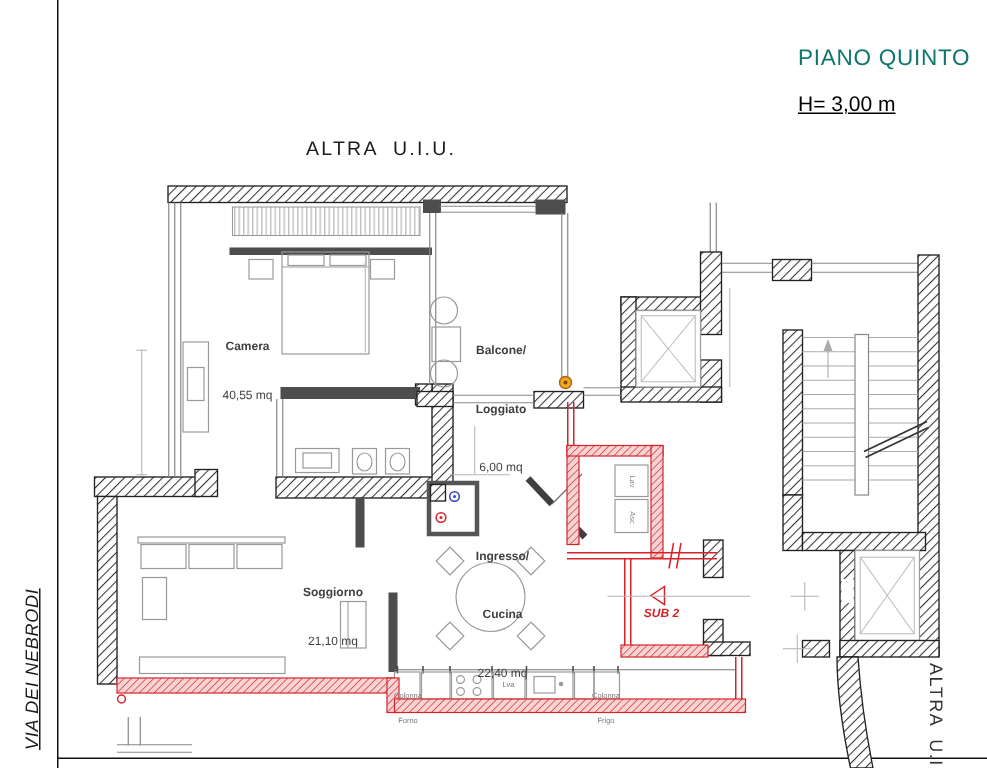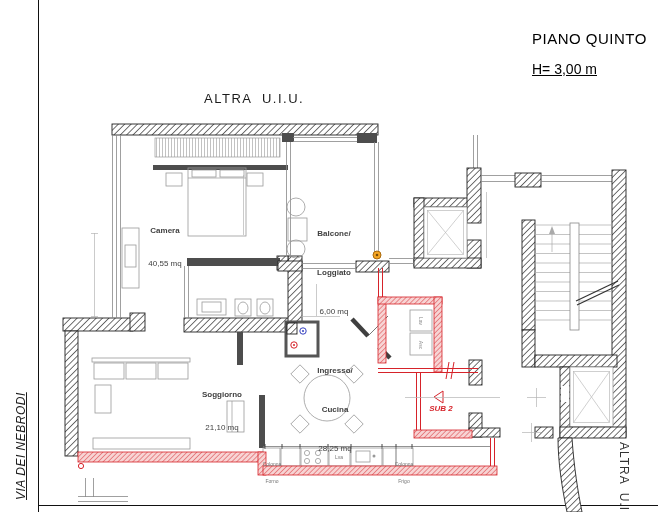--- a/index.html
+++ b/index.html
@@ -3,21 +3,21 @@
 <meta charset="utf-8">
 <style>
   html,body{margin:0;padding:0;background:#fff;}
   #plan{position:relative;width:658px;height:512px;background:#fff;overflow:hidden;
         font-family:"Liberation Sans",sans-serif;}
   #plan svg{position:absolute;left:0;top:0;}
   .lbl{position:absolute;transform:translateX(-50%);text-align:center;color:#3f3f3f;
        font-size:8px;font-weight:bold;line-height:11px;white-space:pre;}
   .lbl .area{font-weight:normal;}
   .lbl3{line-height:13px;}
-  .hdr{position:absolute;color:#000000;font-size:15px;letter-spacing:0.5px;white-space:pre;}
+  .hdr{position:absolute;color:#0f766e;font-size:15px;letter-spacing:0.5px;white-space:pre;}
   .hdr2{position:absolute;color:#000;font-size:14px;white-space:pre;}
   .neigh{position:absolute;color:#1c1c1c;font-size:13px;letter-spacing:1.5px;white-space:pre;}
   .street{position:absolute;left:14px;top:500px;transform-origin:0 0;transform:rotate(-90deg);
           color:#1c1c1c;font-size:12px;font-style:italic;text-decoration:underline;
           letter-spacing:0.5px;white-space:pre;}
   .neighR{position:absolute;left:631px;top:442px;transform-origin:0 0;transform:rotate(90deg);
           color:#333;font-size:12px;letter-spacing:1px;white-space:pre;}
   .sub2{position:absolute;transform:translateX(-50%);color:#d6232a;font-size:8px;
         font-style:italic;font-weight:bold;white-space:pre;}
   .tiny{position:absolute;transform:translateX(-50%);color:#777;font-size:5px;
@@ -314,21 +314,21 @@
 <div class="lbl lbl3" style="left:334px;top:201px;">
   <div>Balcone/</div>
   <div>Loggiato</div>
   <div class="area">6,00 mq</div>
 </div>
 
 
 <div class="lbl lbl3" style="left:335px;top:338px;">
   <div>Ingresso/</div>
   <div>Cucina</div>
-  <div class="area">28,25 mq</div>
+  <div class="area">22,40 mq</div>
 </div>
 
 <div class="lbl" style="left:222px;top:367px;">
   <div>Soggiorno</div>
   <div class="area">21,10 mq</div>
 </div>
 
 
 
 <div class="sub2" style="left:441px;top:404px;">SUB 2</div>

